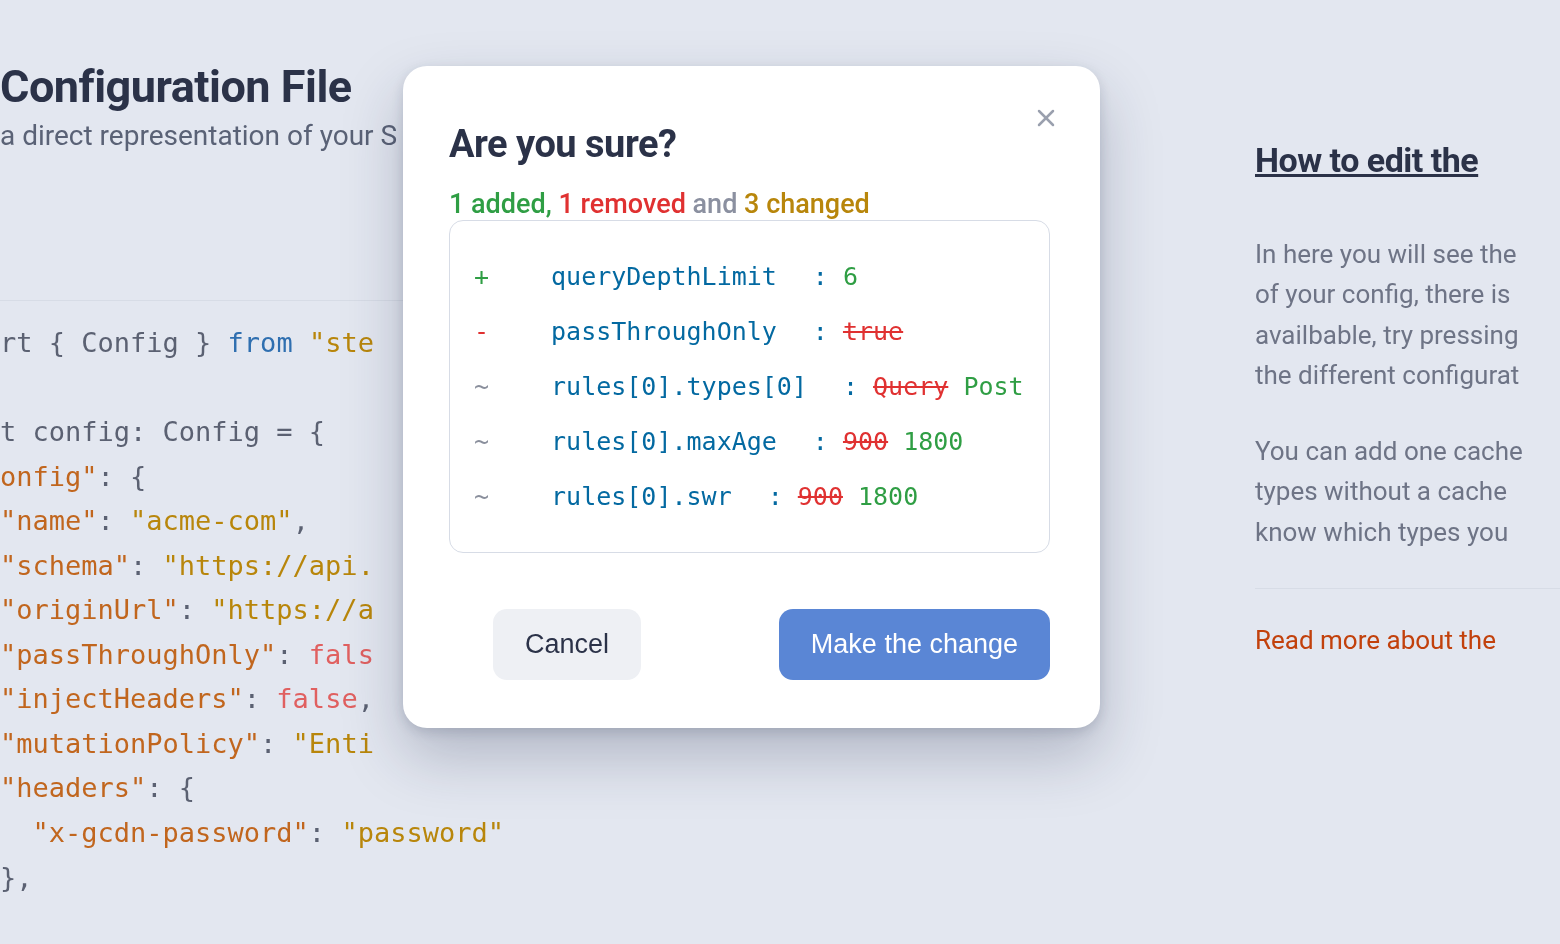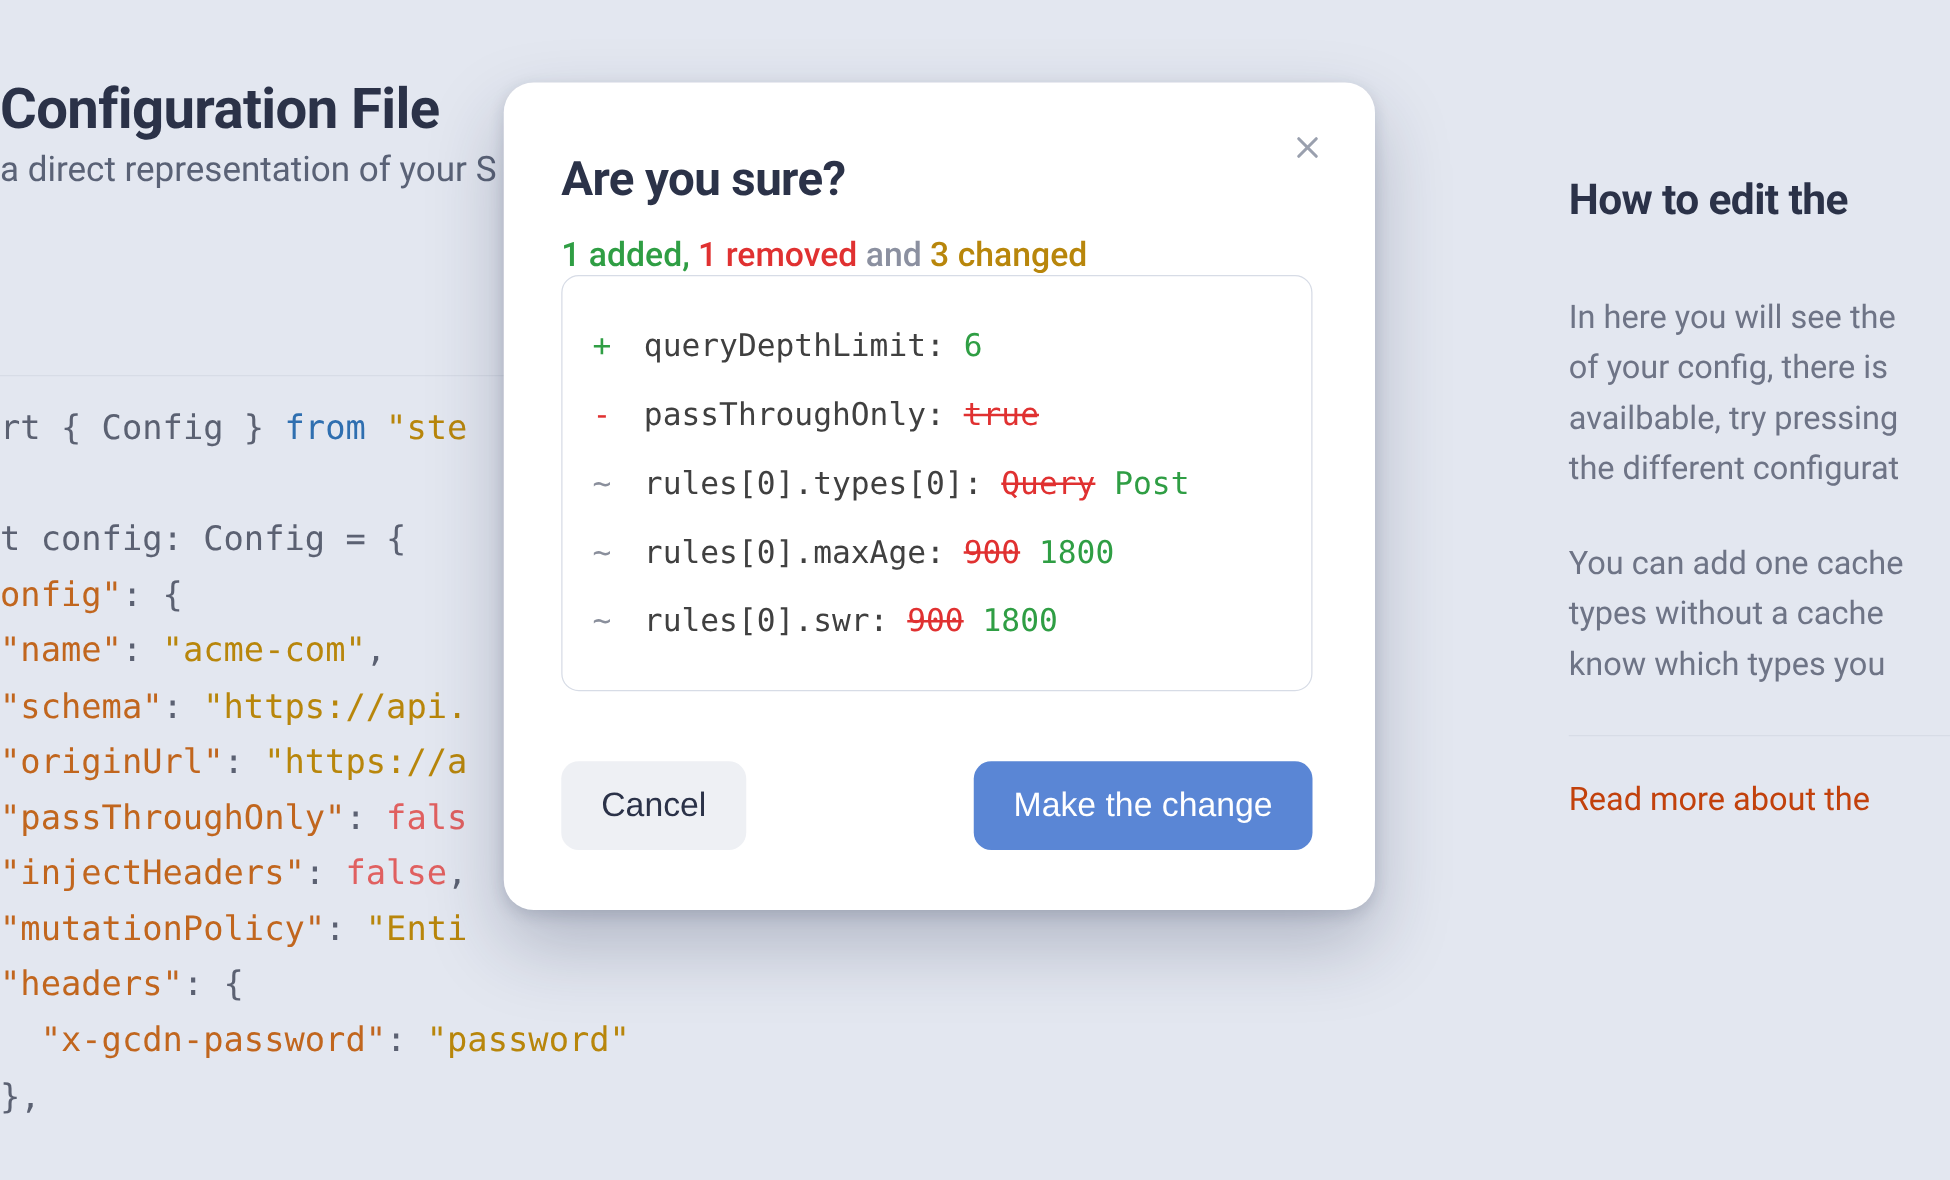--- a/index.html
+++ b/index.html
@@ -49,21 +49,21 @@
   .ck { color:var(--code-key); }
   .cs { color:var(--code-str); }
   .cw { color:#2f6fb0; }
   .cp { color:var(--code-muted); }
   .cf { color:#e06060; }
 
   .right-col {
     position:absolute; right:0; top:140px; width:305px;
     color:var(--ink-soft);
   }
-  .right-col h2 { font-size:34px; font-weight:700; color:var(--ink); margin:0 0 54px 0; letter-spacing:-0.5px; }
+  .right-col h2 { font-size:34px; font-weight:700; color:var(--ink); margin:0 0 54px 0; letter-spacing:-0.5px;text-decoration:underline; }
   .right-col p { font-size:26px; line-height:1.55; margin:0 0 36px 0; color:#6e7486;}
   .right-col .divider { border-top:1px solid var(--panel-border); margin:30px 0 36px 0; }
   .right-col .readmore { font-size:26px; color:#c2410c; }
 
   
   .modal {
     position:absolute; left:403px; top:66px; width:697px;
     background:var(--panel); border-radius:24px;
     box-shadow:0 28px 60px rgba(30,40,70,0.25), 0 4px 12px rgba(30,40,70,0.15);
     padding:56px 50px 48px 46px;
@@ -84,30 +84,30 @@
     border:1px solid var(--panel-border); border-radius:14px;
     padding:28px 24px;
     font-family:ui-monospace,SFMono-Regular,Menlo,Monaco,Consolas,monospace;
     font-size:25px; line-height:2.2; color:#5e6574;
     margin-bottom:56px;
   }
   .diff-line { white-space:nowrap; }
   .sigil { display:inline-block; width:26px; color:#8a8f9c; }
   .k-added { color:var(--green); }
   .k-removed { color:var(--red); }
-  .dk { color:#404040; }
+  .dk { color:#0369a1;margin-left:36px; }
   .dv-old { color:var(--red); text-decoration:line-through; }
   .dv-new { color:var(--green); }
 
   .modal-actions { display:flex; justify-content:space-between; align-items:center; }
   .btn {
     font-size:27px; font-weight:500; border:none; border-radius:14px;
     padding:20px 32px; cursor:pointer;
   }
-  .btn-secondary { background:var(--btn-secondary); color:var(--ink); }
+  .btn-secondary { background:var(--btn-secondary); color:var(--ink);margin-left:44px; }
   .btn-primary { background:var(--btn-primary); color:var(--btn-primary-ink); }
 </style>
 </head>
 <body>
 
 <div class="page">
 
   <div class="left-header">
     <h1>Configuration File</h1>
     <div class="sub">a direct representation of your S</div>

